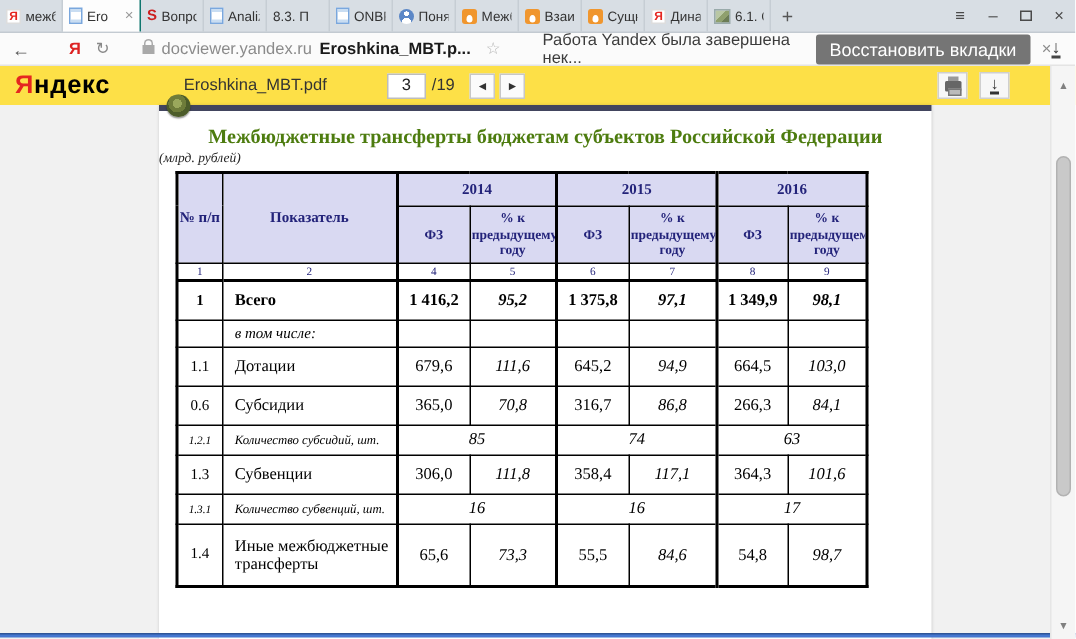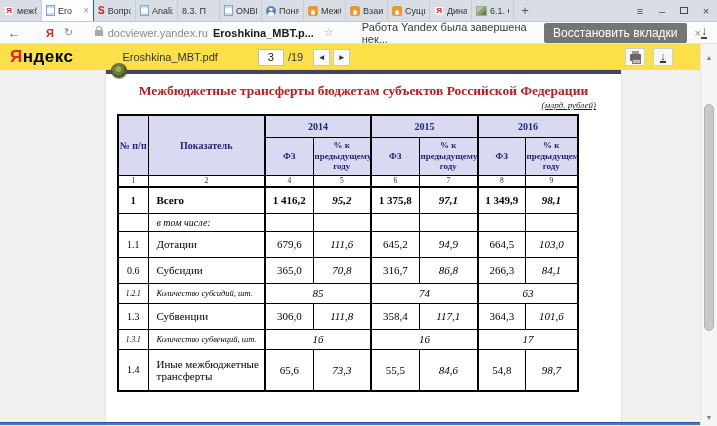--- a/index.html
+++ b/index.html
@@ -85,23 +85,23 @@
 
   
   .docarea{ position:absolute; top:70px; left:0; width:717px; height:356px; background:#f1f1f1; }
   .page{ position:absolute; left:106px; top:0; width:515px; height:356px; background:#fff;
          box-shadow:0 0 2px rgba(0,0,0,0.15); }
   .pagetopbar{ position:absolute; left:0; top:0; width:515px; height:4px; background:#42455e; }
   .emblem{ position:absolute; left:5px; top:-7px; width:16px; height:15px; border-radius:50%;
            background:radial-gradient(circle at 45% 40%, #9aa85c 0 3px, #6e7c3a 3px 6px, #4c5c2a 6px);
            box-shadow:0 1px 1px rgba(0,0,0,0.4); }
   .doctitle{ margin-top:13px; text-align:center; font-family:"Liberation Serif",serif;
-             font-weight:bold; font-size:13.5px; color:#b91c1c; }
-  .unitnote{ text-align:right; font-family:"Liberation Serif",serif; font-style:italic;
-             font-size:9px; color:#222; padding-right:25px; margin-top:1px;text-decoration:underline; }
+             font-weight:bold; font-size:13.5px; color:#4d7c0f; }
+  .unitnote{ text-align:left; font-family:"Liberation Serif",serif; font-style:italic;
+             font-size:9px; color:#222; padding-right:4px; margin-top:1px; }
 
   
   table.mbt{ border-collapse:collapse; table-layout:fixed; width:462px; margin:4px 0 0 11px;
              font-family:"Liberation Serif",serif; color:#000; }
   table.mbt th, table.mbt td{ border:1px solid #000; overflow:hidden; }
   table.mbt{ border:2px solid #000; }
   .gs{ border-left-width:2px !important; }
   thead th{ background:#d9d9f2; color:#23237a; font-weight:bold; text-align:center; vertical-align:middle; }
   tr.h1 th{ height:22px; font-size:10px; }
   tr.h2 th{ height:38px; font-size:9px; line-height:1.2; padding:1px; }

